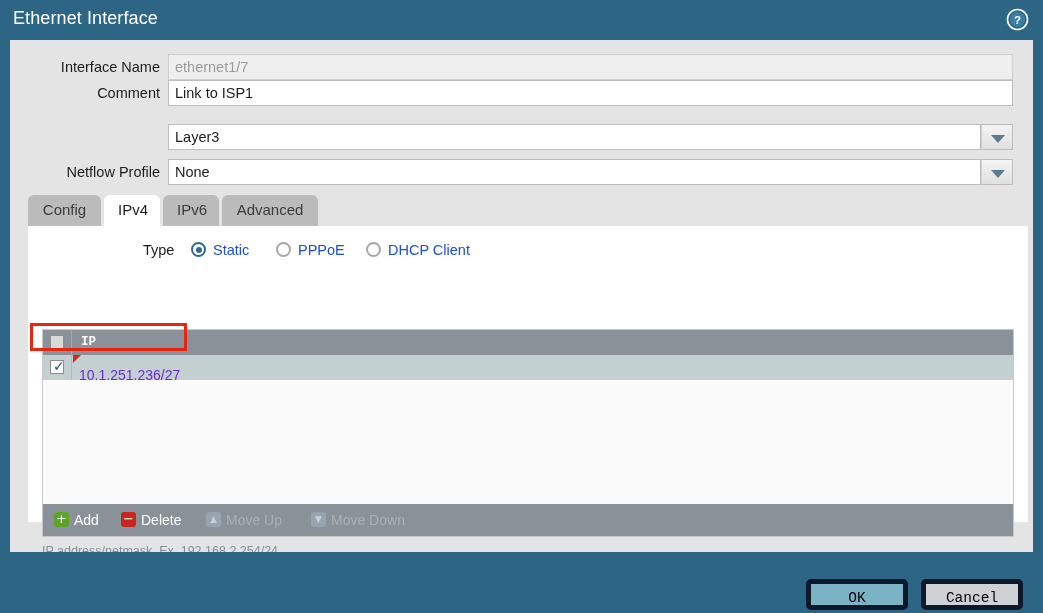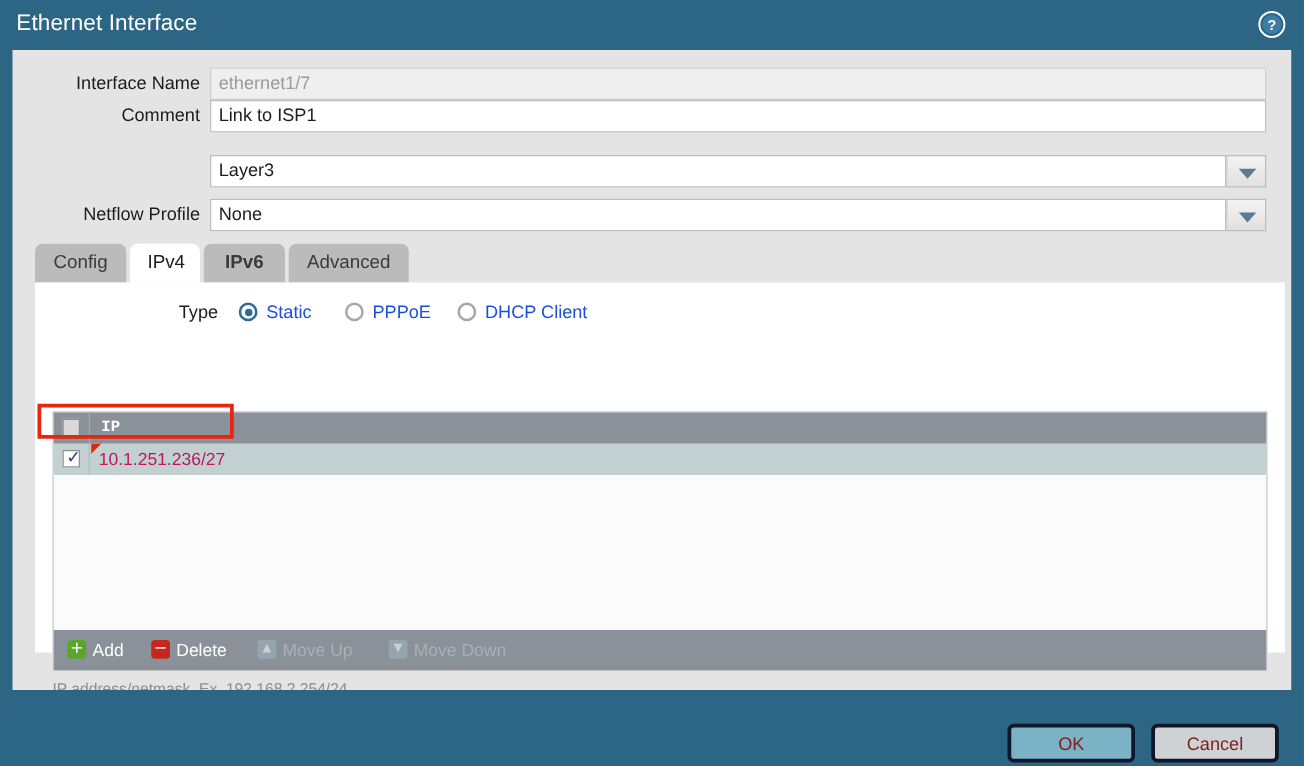--- a/index.html
+++ b/index.html
@@ -192,22 +192,22 @@
     width: 100%; height: 25px;
     background: #c3d0d2;
   }
   #grid-row .row-check-cell {
     position: absolute; left: 0; top: 0;
     width: 29px; height: 25px;
     border-right: 1px solid #b0bcbe;
     box-sizing: border-box;
   }
   #row-ip-value {
-    position: absolute; left: 36px; top: 0;
-    font-size: 14px; color: #be185d;
+    position: absolute; left: 36px; top: 8px;
+    font-size: 14px; color: #6d28d9;
     line-height: 25px;
     white-space: nowrap;
   }
   #modified-marker {
     position: absolute; left: 30px; top: 0;
     width: 0; height: 0;
     border-top: 8px solid #d42a16;
     border-right: 8px solid transparent;
   }
 
@@ -263,26 +263,27 @@
   
   #footer {
     position: absolute; left: 0; top: 552px;
     width: 1043px; height: 61px;
     background: #2d6684;
   }
   .btn {
     position: absolute; top: 27px;
     height: 31px; width: 102px;
     box-sizing: border-box;
-    border: 3px solid #0f172a;
+    border: 5px solid #0f172a;
     border-radius: 5px;
     font-size: 14.5px;
     text-align: center;
     line-height: 29px;
-    color: #7f1d1d;
+    color: #000000;
+    font-family: Liberation Mono, monospace;
   }
   #ok-button     { right: 135px; background: #7cb2c6; }
   #cancel-button { right: 20px;  background: #cfd2d4; }
 </style>
 </head>
 <body>
 
 <div id="screen">
 
   <div id="titlebar">
@@ -319,21 +320,21 @@
       <div class="form-label" style="left:0;">Netflow Profile</div>
       <div class="field" style="left:158px;width:813px;">None</div>
       <div class="dropdown-btn" style="left:971px;">
         <span class="caret"></span>
       </div>
     </div>
 
     <div id="tabstrip">
       <div class="tab" style="width:73px;">Config</div>
       <div class="tab active" style="width:56px;">IPv4</div>
-      <div class="tab" style="width:65px;font-weight:bold;">IPv6</div>
+      <div class="tab" style="width:56px;">IPv6</div>
       <div class="tab" style="width:96px;">Advanced</div>
     </div>
 
     <div id="tabcontent">
 
       <div id="type-row">
         <div id="type-label">Type</div>
         <div class="radio-opt checked" style="left:163px;">
           <span class="radio-circle"></span>
           <span class="radio-text">Static</span>

